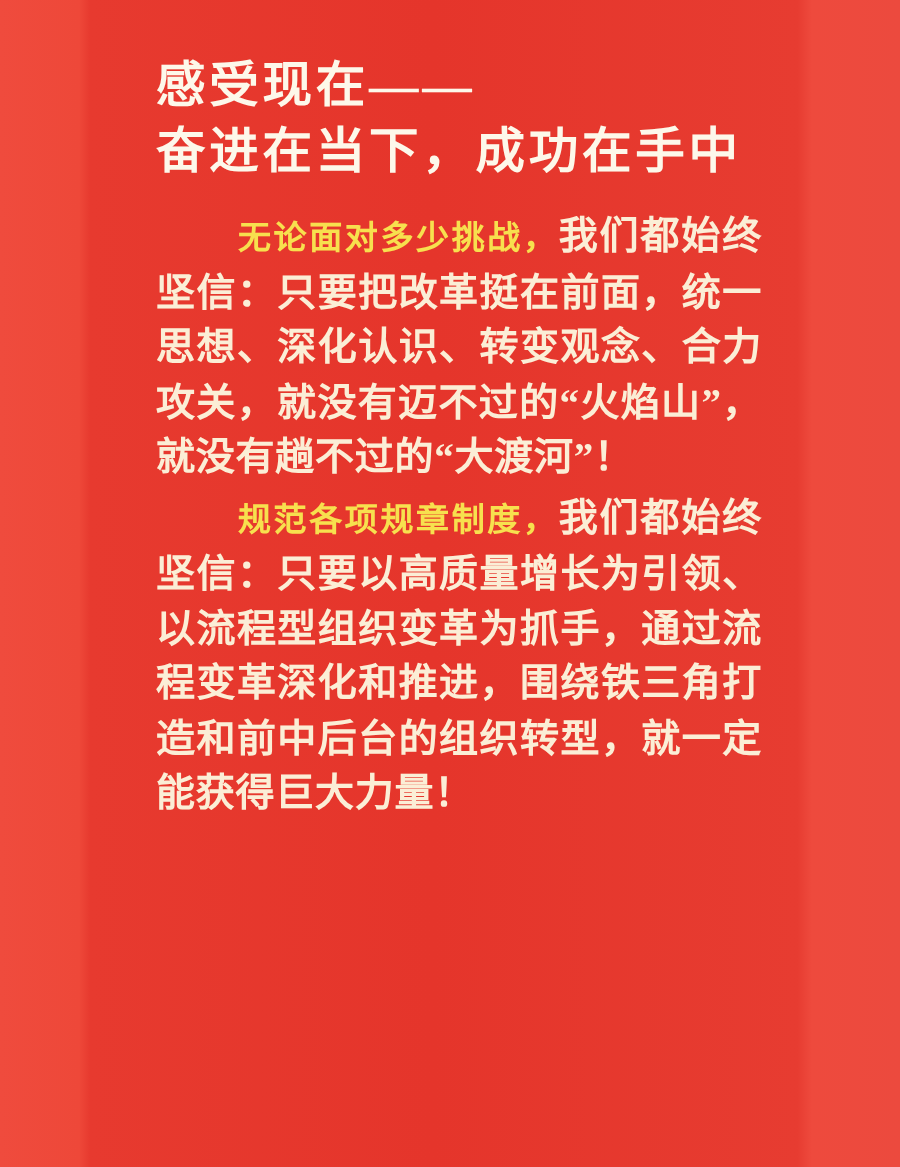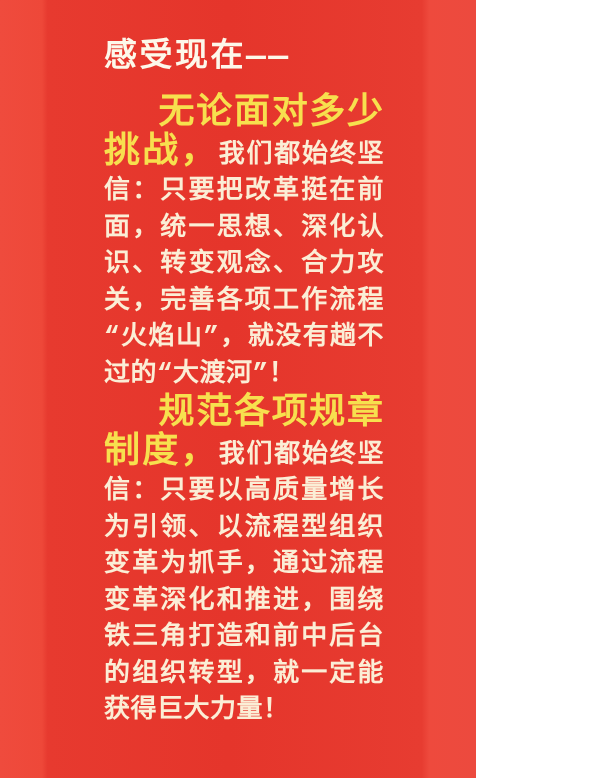--- a/index.html
+++ b/index.html
@@ -2,33 +2,33 @@
 <html lang="zh-CN"><head>
 <meta charset="utf-8">
 <style>
   html, body {
     margin: 0;
     padding: 0;
     background: #ffffff;
   }
   .poster {
     position: relative;
-    width: 476px;
+    width: 600px;
     height: 778px;
     margin: 0;
     overflow: hidden;
     box-sizing: border-box;
     padding: 36px 92px 0 104px;
     background:
       linear-gradient(90deg,
         #ef4b3d 0%, #ee4839 8.8%,
         #e73a2f 10%, #e5352b 48%,
         #e73c31 88.6%, #ee4a3d 90.2%,
         #ec4a3e 100%);
-    font-family: Liberation Mono, monospace;
+    font-family: Liberation Serif, serif;
     -webkit-font-smoothing: antialiased;
   }
   .title {
     margin: 0 0 16px 0;
     color: #fdf8ea;
     font-size: 33px;
     font-weight: 800;
     line-height: 44px;
     letter-spacing: 2.5px;
   }
@@ -41,30 +41,31 @@
     color: #fbeed6;
     font-size: 26px;
     font-weight: 600;
     line-height: 36.5px;
     letter-spacing: 0.5px;
     text-align: justify;
     text-indent: 2.1em;
   }
   .lead {
     color: #f7e04e;
-    font-size: 36px;
+    font-size: 22px;
     font-weight: 800;
     letter-spacing: 1px;
   }
 </style>
 </head>
 <body>
 
 <div class="poster">
   <h1 class="title">
     <span class="title-line">感受现在——</span>
+    <span class="title-line">奋进在当下，成功在手中</span>
   </h1>
 
-  <p class="para"><span class="lead">无论面对多少挑战，</span><span>我们都始终坚信：只要把改革挺在前面，统一思想、深化认识、转变观念、合力攻关，完善各项工作流程“火焰山”，就没有趟不过的“大渡河”！</span></p>
+  <p class="para"><span class="lead">无论面对多少挑战，</span><span>我们都始终坚信：只要把改革挺在前面，统一思想、深化认识、转变观念、合力攻关，就没有迈不过的“火焰山”，就没有趟不过的“大渡河”！</span></p>
 
 
   <p class="para"><span class="lead">规范各项规章制度，</span><span>我们都始终坚信：只要以高质量增长为引领、以流程型组织变革为抓手，通过流程变革深化和推进，围绕铁三角打造和前中后台的组织转型，就一定能获得巨大力量！</span></p>
 </div>
 
 </body></html>

